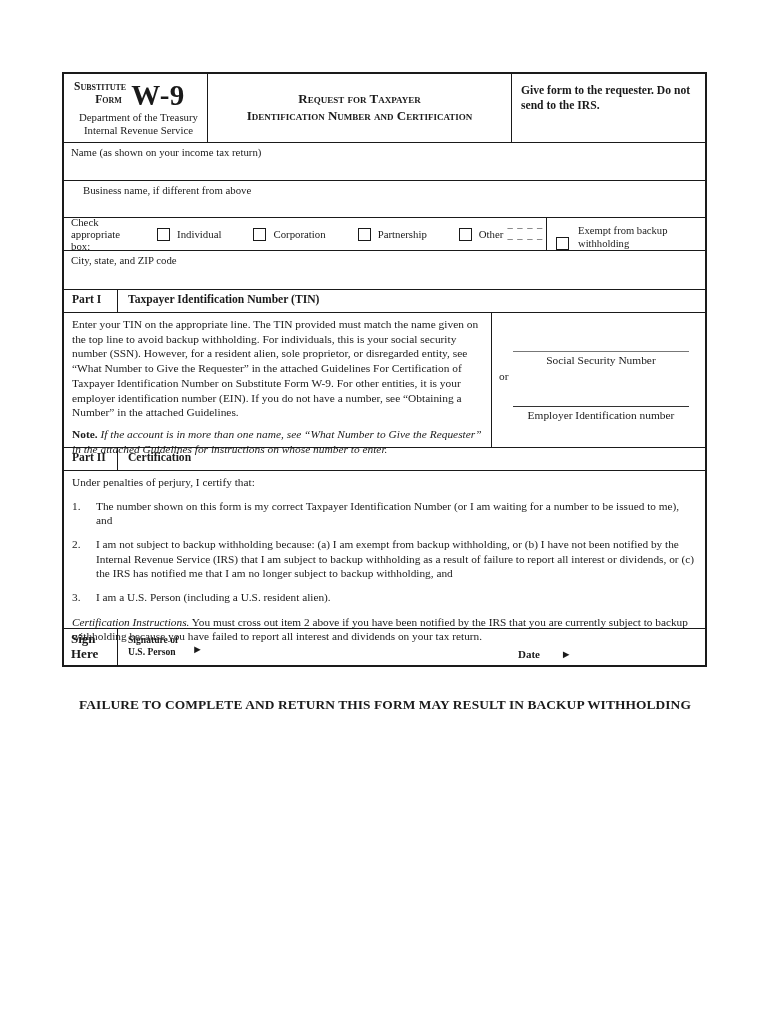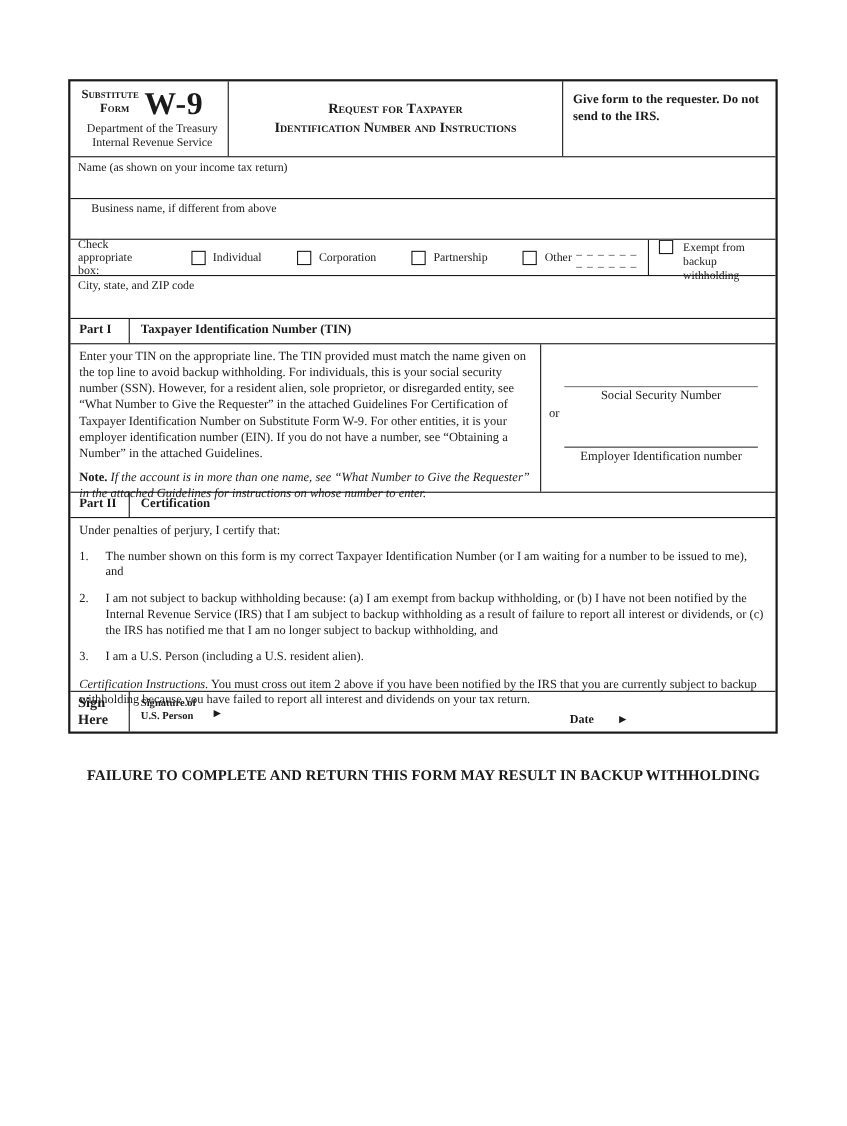--- a/index.html
+++ b/index.html
@@ -10,38 +10,38 @@
   .row { border-top:1px solid #1a1a1a; display:flex; }
   .row:first-child { border-top:none; }
 
   
   .r-header { height:68px; }
   .hcell1 { width:144px; border-right:1px solid #1a1a1a; padding:6px 4px 2px 10px; }
   .hcell2 { flex:1; border-right:1px solid #1a1a1a; display:flex; flex-direction:column; justify-content:center; align-items:center; text-align:center; }
   .hcell3 { width:193px; padding:9px 8px 4px 9px; }
   .sub-form-wrap { display:flex; align-items:flex-start; }
   .sub-form { font-variant:small-caps; font-weight:bold; font-size:11.5px; line-height:1.15; }
-  .sub-form .line2 { padding-left:17px; }
+  .sub-form .line2 { padding-left:17px;text-align:center; }
   .w9 { font-size:29px; font-weight:bold; line-height:0.9; margin-left:5px; margin-top:2px; letter-spacing:0.5px; }
   .dept { text-align:center; font-size:10.8px; line-height:1.2; margin-top:3px; }
   .main-title { font-variant:small-caps; font-weight:bold; font-size:13px; line-height:1.3; }
   .give-form { font-weight:bold; font-size:11.6px; line-height:1.3; }
 
   
   .r-name { height:38px; } .r-biz { height:37px;padding-left:12px; } .r-city { height:39px; }
   .label-cell { flex:1; padding:3px 0 0 7px; font-size:10.8px; }
 
   
   .r-check { height:33px; }
   .check-main { flex:1; display:flex; align-items:center; padding-left:7px; font-size:10.8px; }
   .cb { display:inline-block; width:13px; height:13px; border:1.5px solid #1a1a1a; background:#fff; flex:none; }
   .cb-group { display:flex; align-items:center; margin-left:32px; }
   .cb-group .cb { margin-right:7px; }
   .other-dashes { margin-left:4px; letter-spacing:1px; font-size:10.5px; }
-  .exempt-cell { width:116px; border-left:1px solid #1a1a1a; display:flex; align-items:flex-start; padding-left:9px; }
+  .exempt-cell { width:159px; border-left:1px solid #1a1a1a; display:flex; align-items:flex-end; padding-left:9px; }
   .exempt-cell .cb { margin-right:9px; }
   .exempt-label { font-size:10.6px; line-height:1.25; padding-top:1px; }
 
   
   .r-parth { height:23px; }
   .part-label { width:54px; border-right:1px solid #1a1a1a; font-weight:bold; font-size:11.6px; padding:3px 0 0 8px; }
   .part-title { flex:1; font-weight:bold; font-size:11.6px; padding:3px 0 0 10px;font-family:Liberation Serif, serif; }
 
   
   .r-p1b { height:135px; }
@@ -92,21 +92,21 @@
         </div>
         <div class="w9">W-9</div>
       </div>
       <div class="dept">
         <div>Department of the Treasury</div>
         <div>Internal Revenue Service</div>
       </div>
     </div>
     <div class="hcell2">
       <div class="main-title">Request for Taxpayer</div>
-      <div class="main-title">Identification Number and Instructions</div>
+      <div class="main-title">Identification Number and Certification</div>
     </div>
     <div class="hcell3">
       <div class="give-form">Give form to the requester.  Do not send to the IRS.</div>
     </div>
   </div>
 
   <div class="row r-name">
     <div class="label-cell">Name (as shown on your income tax return)</div>
   </div>
 

